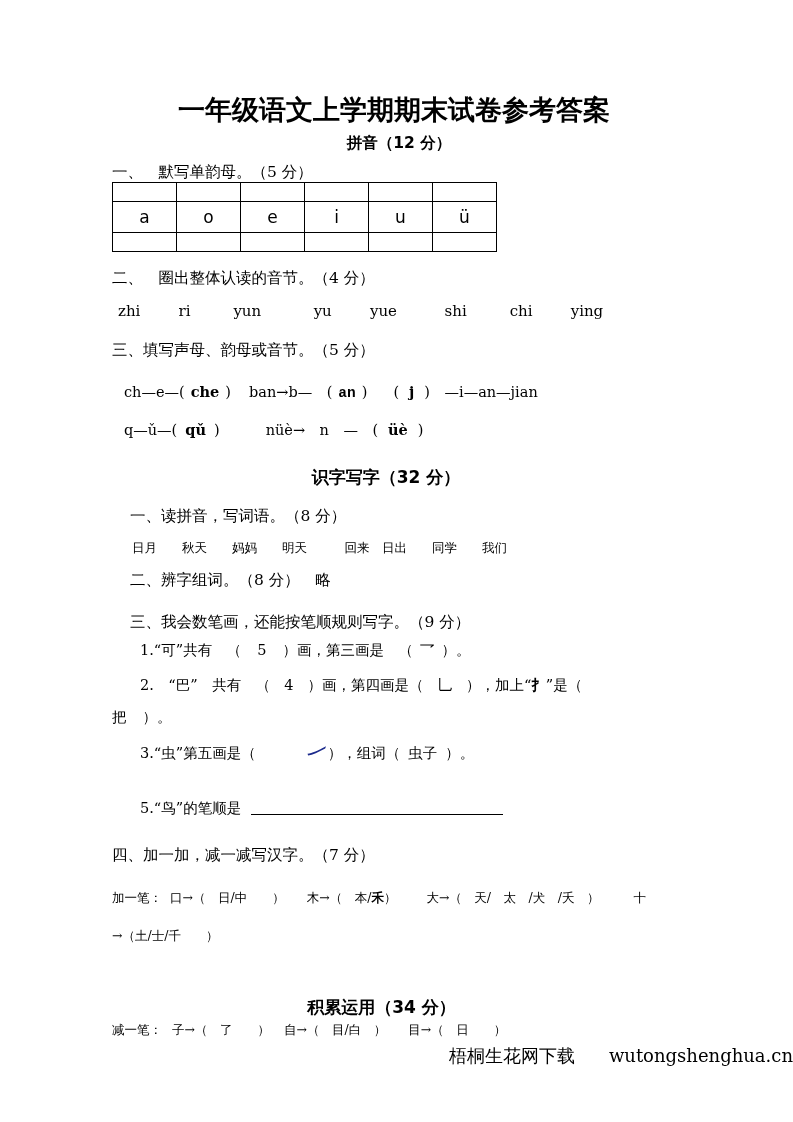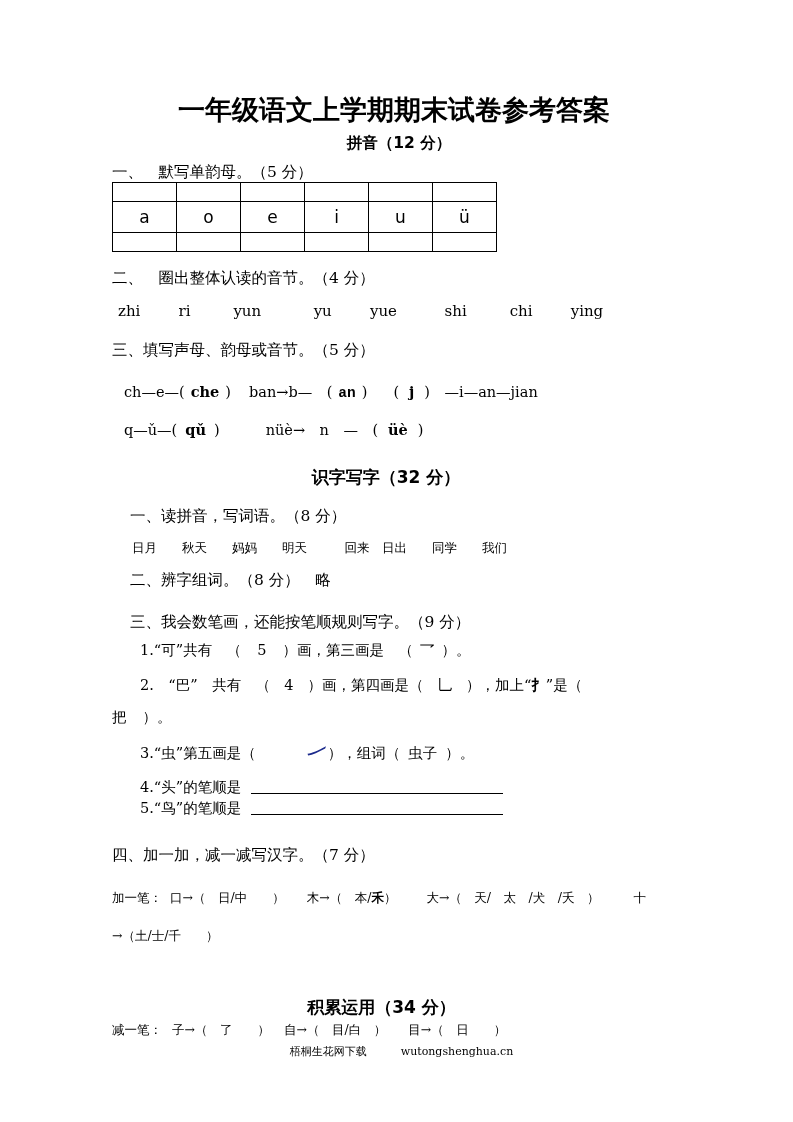--- a/index.html
+++ b/index.html
@@ -105,22 +105,22 @@
     width: 24px;
     height: 14px;
   }
 
   
   .footer-wrap {
     position: absolute;
     left: 0;
     top: 1044px;
     width: 793px;
-    text-align: center;
-    font-size: 11px;
+    text-align: right;
+    font-size: 18px;
     padding-left: 10px;
     box-sizing: border-box;
   }
   .footer-wrap .f-cn { font-family: "DejaVu Serif", "Liberation Serif", serif; }
   .footer-wrap .f-en {
     font-family: "DejaVu Serif", "Liberation Serif", serif;
     margin-left: 34px;
   }
 </style>
 </head>
@@ -188,21 +188,20 @@
   <div class="line body-text" style="left:140px; top:676px;"><span>2.　“巴”　共有　（</span><span style="padding:0 14px;">4</span><span>）画，第四画是（</span><span style="padding:0 14px;">乚</span><span>），加上“</span><span class="b">扌</span><span>”是（</span></div>
 
   <div class="line body-text" style="left:112px; top:708px;"><span>把</span><span style="padding-left:16px;">）。</span></div>
 
   <div class="line body-text" style="left:140px; top:744px;"><span>3.“虫”第五画是（</span><span style="padding:0 36px;"></span><span>），组词（</span><span style="padding:0 8px;">虫子</span><span>）。</span></div>
 
   <svg class="blue-stroke" viewBox="0 0 24 14">
     <path d="M2.5 9.8 C 7 9.2, 13 6.6, 21 2.2 L 20.2 4.4 C 13.2 8.2, 7.6 10.8, 3.2 11.6 Z" fill="#1b2a8c"></path>
   </svg>
 
-  <div class="line body-text" style="left:140px; top:778px;"><span>4.“头”的笔顺是</span><span class="blank-line" style="width:252px; margin-left:10px;"></span></div>
 
   <div class="line body-text" style="left:140px; top:799px;"><span>5.“鸟”的笔顺是</span><span class="blank-line" style="width:252px; margin-left:10px;"></span></div>
 
   <div class="line q-head" style="left:112px; top:845px;">四、加一加，减一减写汉字。（7 分）</div>
 
   <div class="line small-text" style="left:112px; top:890px;"><span>加一笔：</span><span style="padding-left:8px;">口→（　日/中　　）</span><span style="padding-left:22px;">木→（　本/</span><span class="b">禾</span><span>）</span><span style="padding-left:30px;text-align:right;">大→（　天/　太　/犬　/夭　）</span><span style="padding-left:34px;">十</span></div>
 
   <div class="line small-text" style="left:112px; top:928px;">→（土/士/千　　）</div>
 
   <div class="line small-text" style="left:112px; top:1022px;"><span>减一笔：</span><span style="padding-left:10px;">子→（　了　　）</span><span style="padding-left:14px;">自→（　目/白　）</span><span style="padding-left:22px;">目→（　日　　）</span></div>

